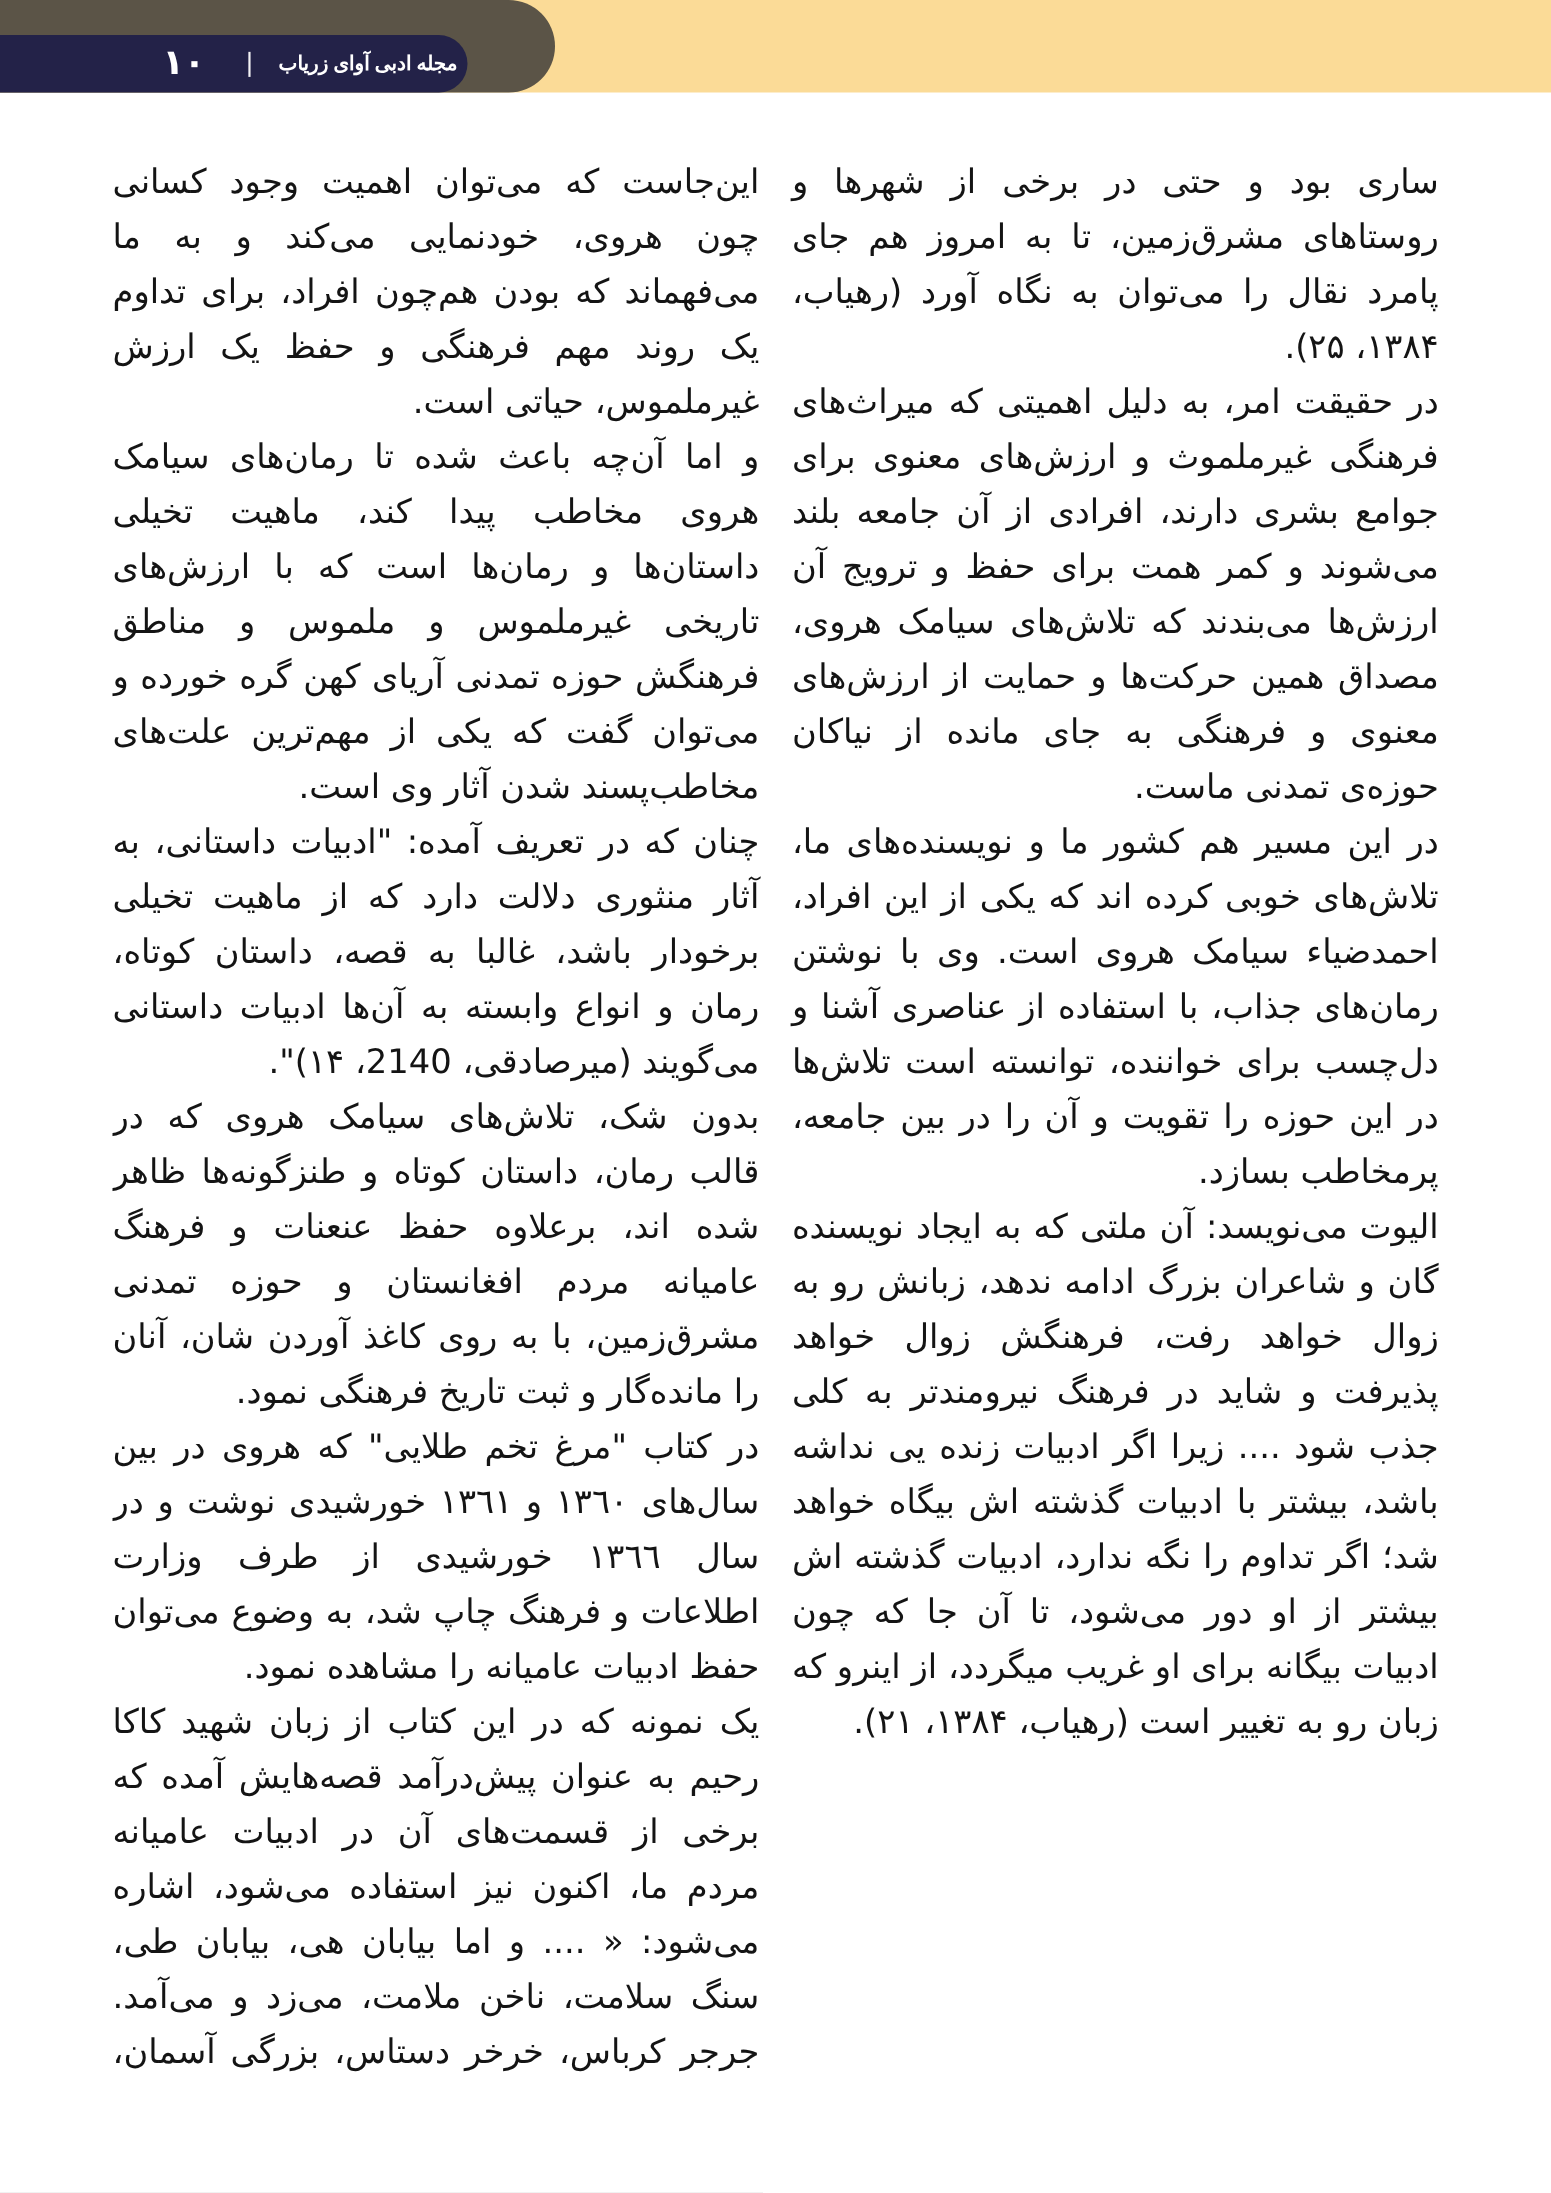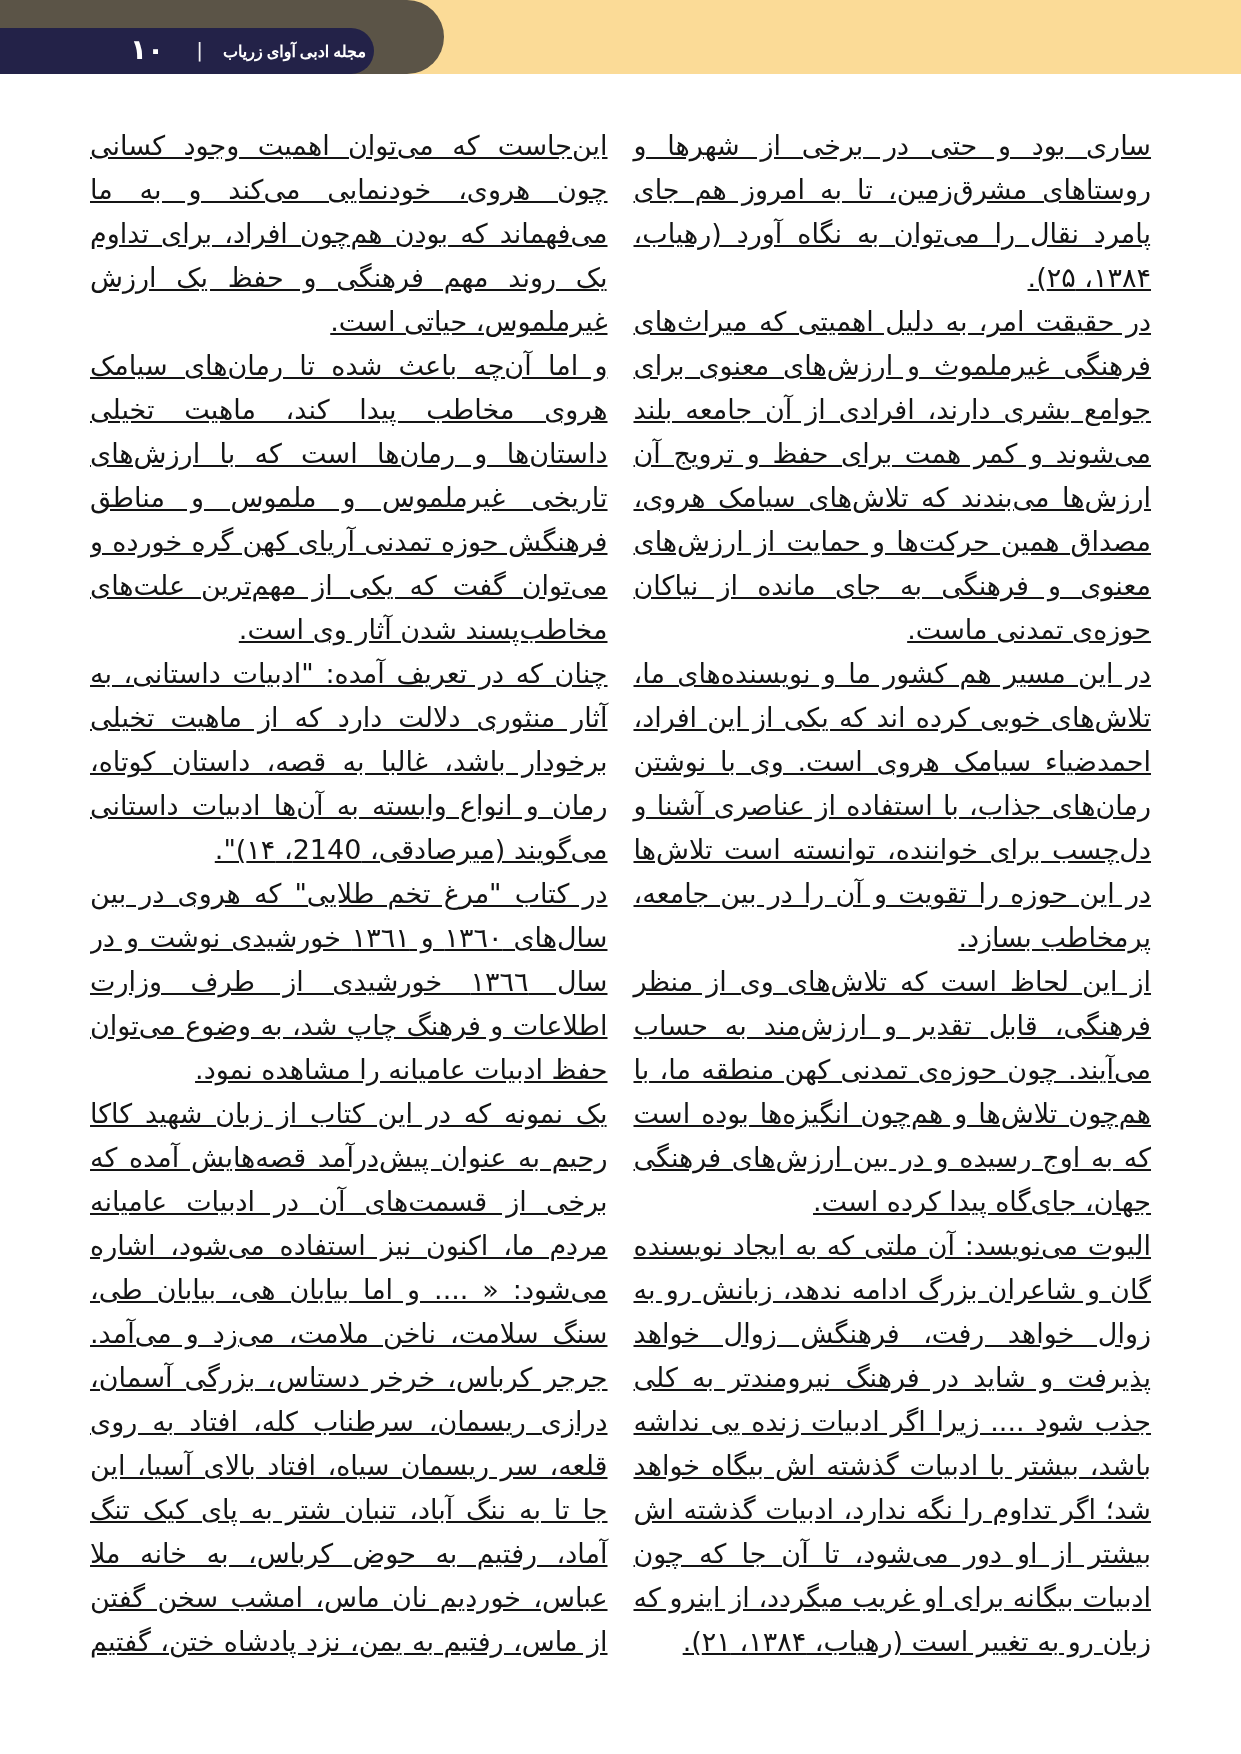--- a/index.html
+++ b/index.html
@@ -59,21 +59,20 @@
     gap:26px;
     overflow:hidden;
   }
   .col{
     flex:1 1 0;
     font-size:27px;
     line-height:44px;
     color:#141414;
     text-align:justify;
     text-justify:inter-word;
-    text-decoration:underline;
   }
   .col p{margin:0;padding:0;}
 </style>
 </head>
 <body>
 
 <div class="page">
 
   <div class="band"></div>
   <div class="olive"></div>
@@ -83,26 +82,26 @@
     <span class="sep">|</span>
     <span class="pagenum">۱۰</span>
   </div>
 
   <div class="content">
 
     <div class="col">
       <p>ساری بود و حتی در برخی از شهرها و روستاهای مشرق‌زمین، تا به امروز هم جای پامرد نقال را می‌توان به نگاه آورد (رهیاب، ۱۳۸۴، ۲۵).</p>
       <p>در حقیقت امر، به دلیل اهمیتی که میراث‌های فرهنگی غیرملموث و ارزش‌های معنوی برای جوامع بشری دارند، افرادی از آن جامعه بلند می‌شوند و کمر همت برای حفظ و ترویج آن ارزش‌ها می‌بندند که تلاش‌های سیامک هروی، مصداق همین حرکت‌ها و حمایت از ارزش‌های معنوی و فرهنگی به جای مانده از نیاکان حوزه‌ی تمدنی ماست.</p>
       <p>در این مسیر هم کشور ما و نویسنده‌های ما، تلاش‌های خوبی کرده اند که یکی از این افراد، احمدضیاء سیامک هروی است. وی با نوشتن رمان‌های جذاب، با استفاده از عناصری آشنا و دل‌چسب برای خواننده، توانسته است تلاش‌ها در این حوزه را تقویت و آن را در بین جامعه، پرمخاطب بسازد.</p>
-      <p>از این لحاظ است که تلاش‌های وی از منظر فرهنگی، قابل تقدیر و ارزش‌مند به حساب می‌آیند. چون حوزه‌ی تمدنی کهن منطقه ما، با هم‌چون تلاش‌ها و هم‌چون انگیزه‌ها بوده است که به اوج رسیده و در بین ارزش‌های فرهنگی جهان، جای‌گاه پیدا کرده است.</p>
       <p>الیوت می‌نویسد: آن ملتی که به ایجاد نویسنده گان و شاعران بزرگ ادامه ندهد، زبانش رو به زوال خواهد رفت، فرهنگش زوال خواهد پذیرفت و شاید در فرهنگ نیرومندتر به کلی جذب شود .... زیرا اگر ادبیات زنده یی نداشه باشد، بیشتر با ادبیات گذشته اش بیگاه خواهد شد؛ اگر تداوم را نگه ندارد، ادبیات گذشته اش بیشتر از او دور می‌شود، تا آن جا که چون ادبیات بیگانه برای او غریب میگردد، از اینرو که زبان رو به تغییر است (رهیاب، ۱۳۸۴، ۲۱).</p>
     </div>
 
     <div class="col">
       <p>این‌جاست که می‌توان اهمیت وجود کسانی چون هروی، خودنمایی می‌کند و به ما می‌فهماند که بودن هم‌چون افراد، برای تداوم یک روند مهم فرهنگی و حفظ یک ارزش غیرملموس، حیاتی است.</p>
       <p>و اما آن‌چه باعث شده تا رمان‌های سیامک هروی مخاطب پیدا کند، ماهیت تخیلی داستان‌ها و رمان‌ها است که با ارزش‌های تاریخی غیرملموس و ملموس و مناطق فرهنگش حوزه تمدنی آریای کهن گره خورده و می‌توان گفت که یکی از مهم‌ترین علت‌های مخاطب‌پسند شدن آثار وی است.</p>
       <p>چنان که در تعریف آمده: "ادبیات داستانی، به آثار منثوری دلالت دارد که از ماهیت تخیلی برخودار باشد، غالبا به قصه، داستان کوتاه، رمان و انواع وابسته به آن‌ها ادبیات داستانی می‌گویند (میرصادقی، 2140، ۱۴)".</p>
+      <p>بدون شک، تلاش‌های سیامک هروی که در قالب رمان، داستان کوتاه و طنزگونه‌ها ظاهر شده اند، برعلاوه حفظ عنعنات و فرهنگ عامیانه مردم افغانستان و حوزه تمدنی مشرق‌زمین، با به روی کاغذ آوردن شان، آنان را مانده‌گار و ثبت تاریخ فرهنگی نمود.</p>
       <p>در کتاب "مرغ تخم طلایی" که هروی در بین سال‌های ۱۳٦۰ و ۱۳٦۱ خورشیدی نوشت و در سال ۱۳٦٦ خورشیدی از طرف وزارت اطلاعات و فرهنگ چاپ شد، به وضوع می‌توان حفظ ادبیات عامیانه را مشاهده نمود.</p>
       <p>یک نمونه که در این کتاب از زبان شهید کاکا رحیم به عنوان پیش‌درآمد قصه‌هایش آمده که برخی از قسمت‌های آن در ادبیات عامیانه مردم ما، اکنون نیز استفاده می‌شود، اشاره می‌شود: « .... و اما بیابان هی، بیابان طی، سنگ سلامت، ناخن ملامت، می‌زد و می‌آمد. جرجر کرباس، خرخر دستاس، بزرگی آسمان، درازی ریسمان، سرطناب کله، افتاد به روی قلعه، سر ریسمان سیاه، افتاد بالای آسیا، این جا تا به ننگ آباد، تنبان شتر به پای کیک تنگ آماد، رفتیم به حوض کرباس، به خانه ملا عباس، خوردیم نان ماس، امشب سخن گفتن از ماس، رفتیم به یمن، نزد پادشاه ختن، گفتیم از شاعری سخن، او انعام کلان داد به من، و</p>
     </div>
 
   </div>
 </div>
 
 </body></html>

